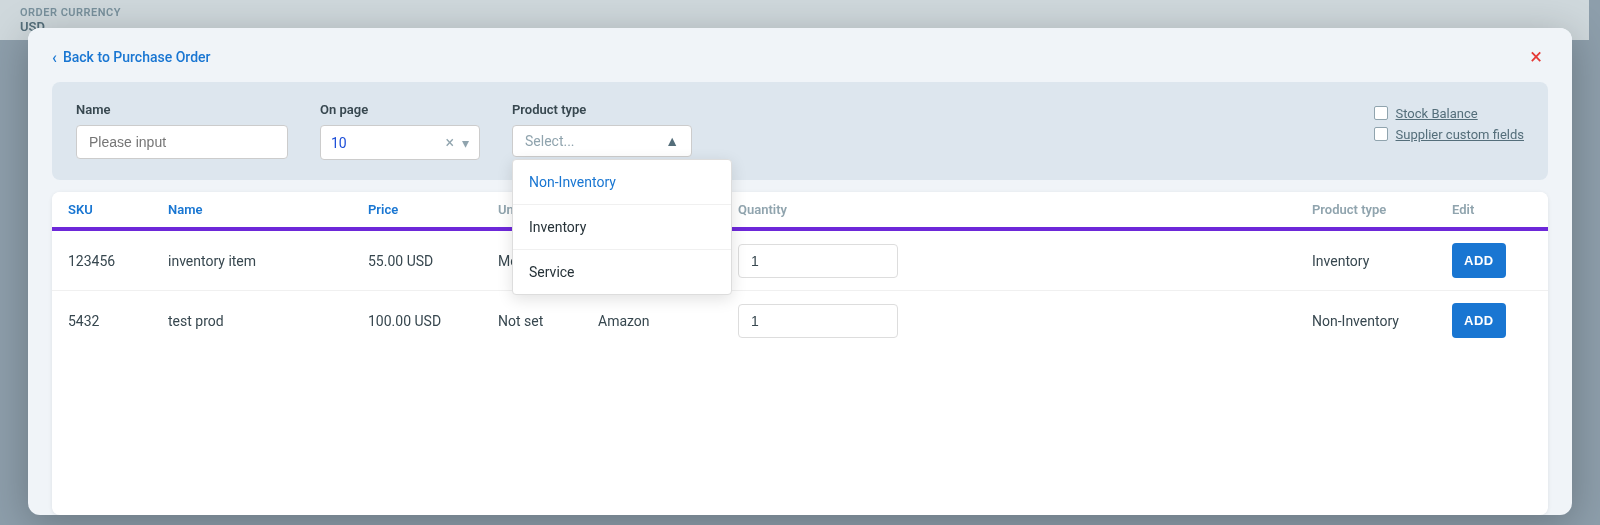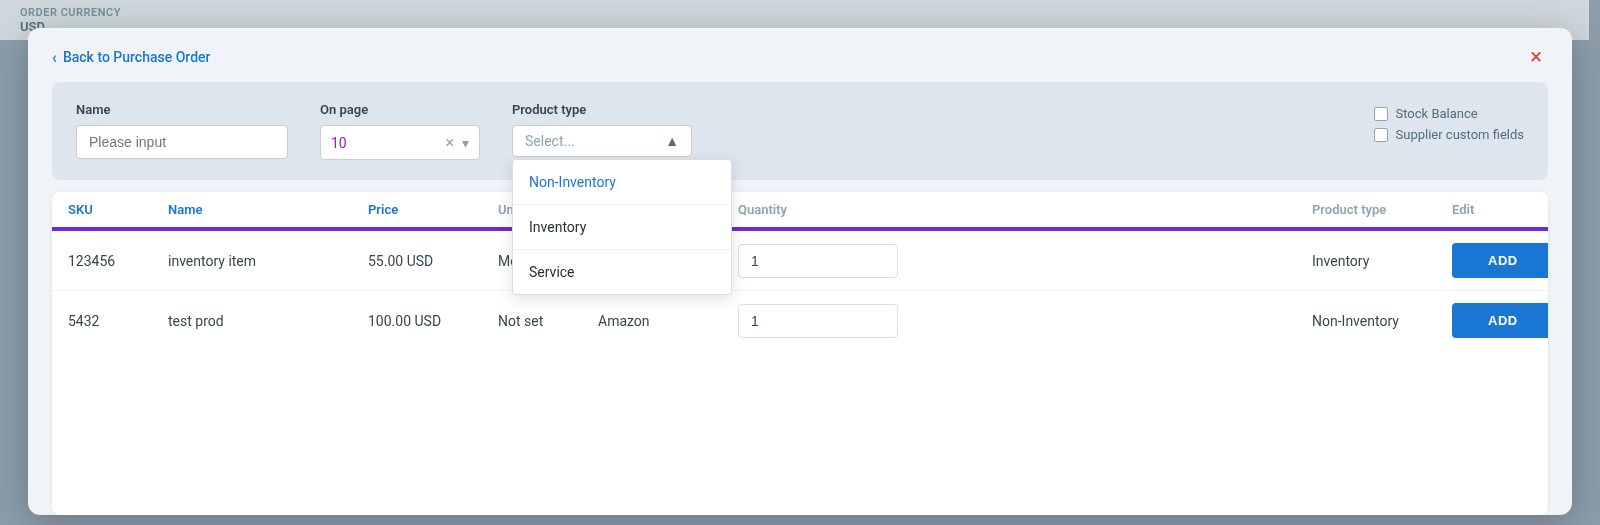--- a/index.html
+++ b/index.html
@@ -128,21 +128,21 @@
       border: 1px solid #ccc;
       border-radius: 4px;
       background: #fff;
       padding: 7px 10px;
       gap: 8px;
       width: 160px;
       cursor: pointer;
     }
     .on-page-value {
       font-size: 14px;
-      color: #a21caf;
+      color: #1d4ed8;
       flex: 1;
     }
     .on-page-clear {
       color: #90a4ae;
       font-size: 16px;
       cursor: pointer;
     }
     .on-page-arrow {
       color: #90a4ae;
       font-size: 14px;
@@ -200,25 +200,26 @@
 
     .checkbox-group {
       display: flex;
       flex-direction: column;
       gap: 6px;
       margin-left: auto;
       padding-top: 4px;
     }
     .checkbox-item {
       display: flex;
-      align-items: center;
+      align-items: flex-start;
       gap: 8px;
       font-size: 13px;
       color: #546e7a;
       cursor: pointer;
+      text-decoration: underline;
     }
     .checkbox-box {
       width: 14px;
       height: 14px;
       border: 1.5px solid #90a4ae;
       border-radius: 2px;
       background: #fff;
       flex-shrink: 0;
     }
 
@@ -268,21 +269,21 @@
       width: 160px;
       outline: none;
       color: #37474f;
     }
 
     .add-btn {
       background: #1976d2;
       color: #fff;
       border: none;
       border-radius: 4px;
-      padding: 10px 36px;
+      padding: 10px 12px;
       font-size: 13px;
       font-weight: 700;
       cursor: pointer;
       letter-spacing: 0.5px;
     }
   </style>
 </head>
 <body>
 
 <div class="background-overlay"></div>

